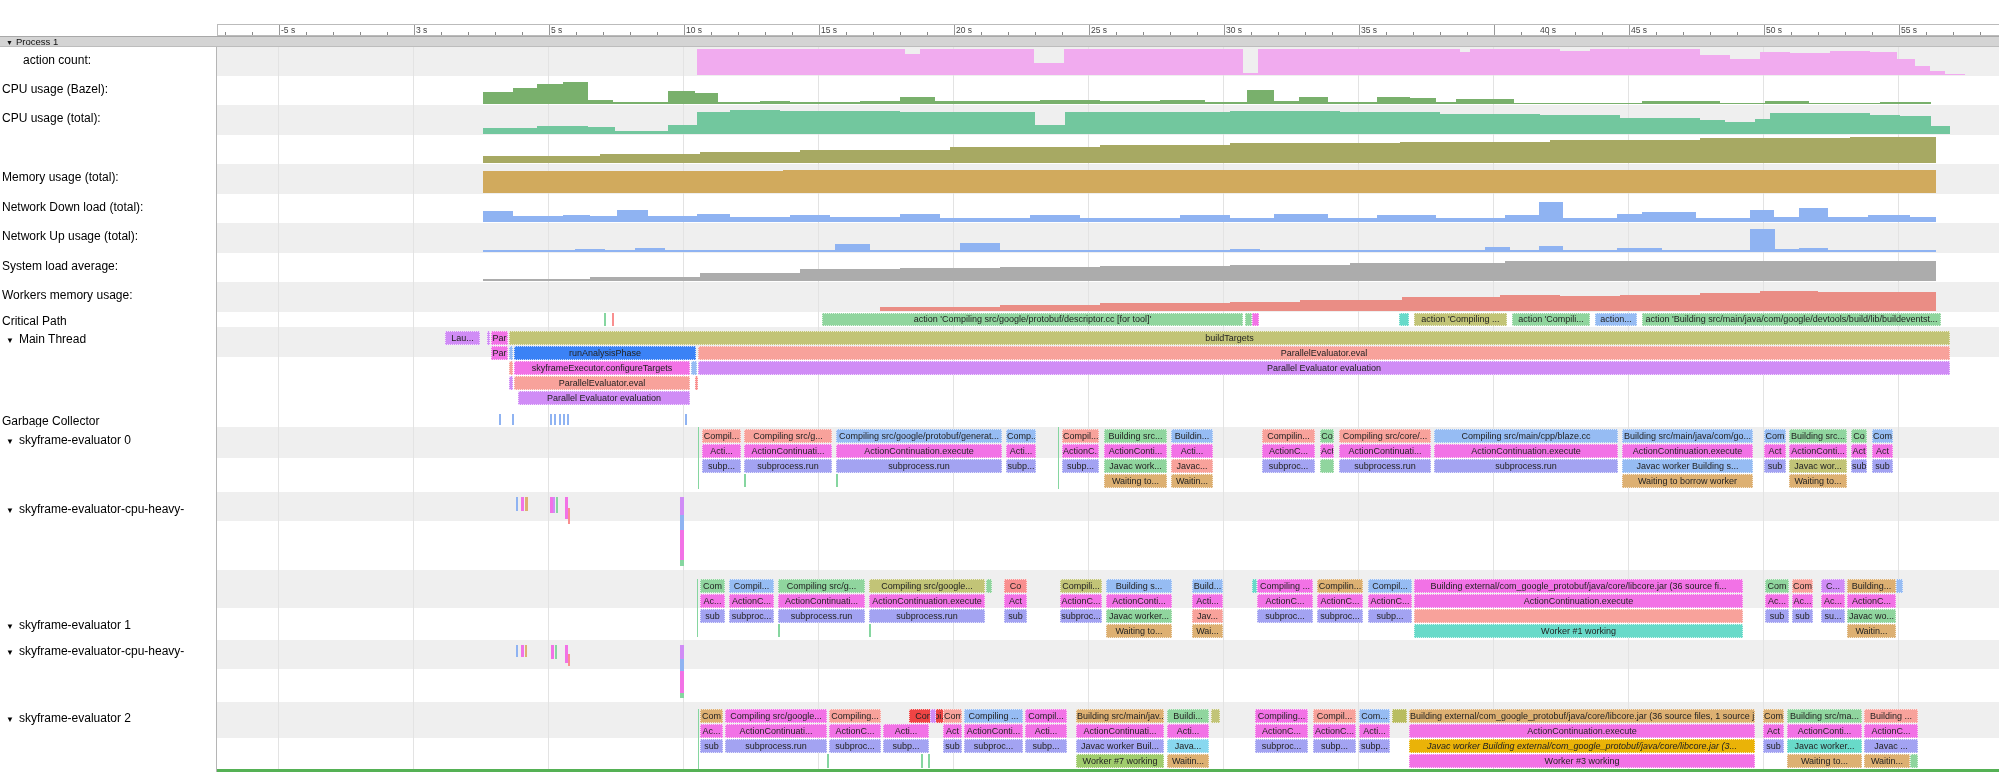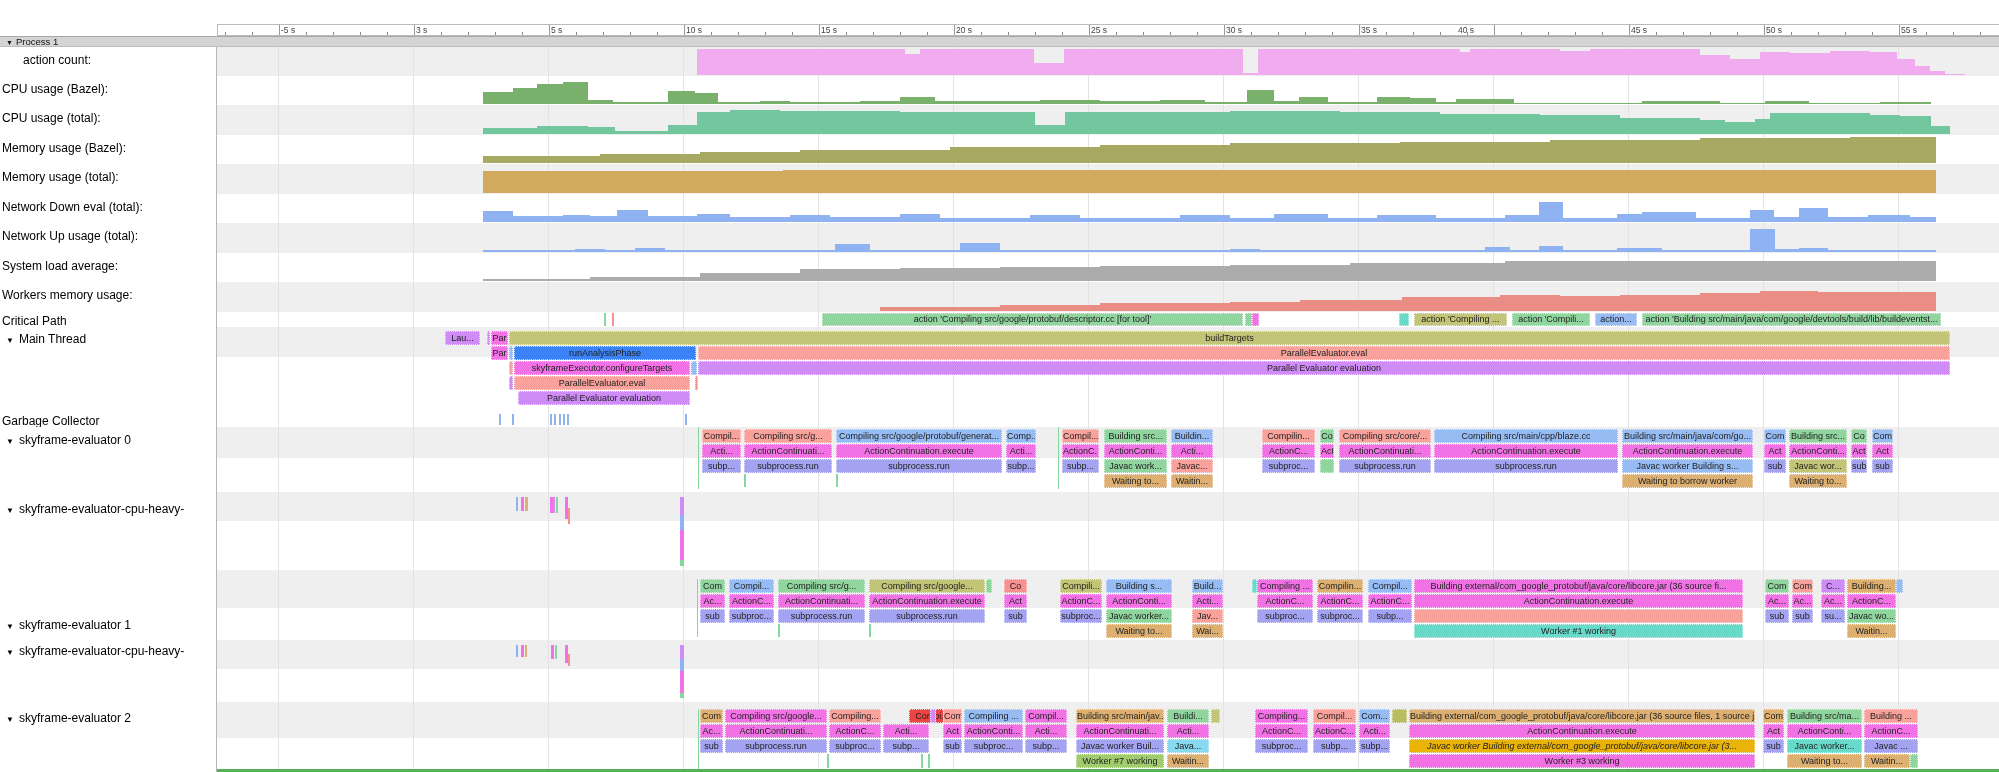--- a/index.html
+++ b/index.html
@@ -133,21 +133,21 @@
       <div class="rlab" style="left: 603px;">15 s</div>
       <div class="rtick-major" style="left: 736px;"></div>
       <div class="rlab" style="left: 738px;">20 s</div>
       <div class="rtick-major" style="left: 871px;"></div>
       <div class="rlab" style="left: 873px;">25 s</div>
       <div class="rtick-major" style="left: 1006px;"></div>
       <div class="rlab" style="left: 1008px;">30 s</div>
       <div class="rtick-major" style="left: 1141px;"></div>
       <div class="rlab" style="left: 1143px;">35 s</div>
       <div class="rtick-major" style="left: 1276px;"></div>
-      <div class="rlab" style="left: 1240px;">40 s</div>
+      <div class="rlab" style="left: 1322px;">40 s</div>
       <div class="rtick-major" style="left: 1411px;"></div>
       <div class="rlab" style="left: 1413px;">45 s</div>
       <div class="rtick-major" style="left: 1546px;"></div>
       <div class="rlab" style="left: 1548px;">50 s</div>
       <div class="rtick-major" style="left: 1681px;"></div>
       <div class="rlab" style="left: 1683px;">55 s</div>
     </div>
 
   <div id="process-header">
     <span class="arrow">▼</span><span>Process 1</span>
@@ -156,28 +156,25 @@
   <div id="sidebar">
       <div class="side-row" style="top: 0px; height: 29px; padding-left: 21px;">
         <div class="side-label counter-label" style="padding-top: 6px;"><span>action count:</span></div>
       </div>
       <div class="side-row" style="top: 29px; height: 29px;">
         <div class="side-label counter-label" style="padding-top: 6px;"><span>CPU usage (Bazel):</span></div>
       </div>
       <div class="side-row" style="top: 58px; height: 30px;">
         <div class="side-label counter-label" style="padding-top: 6px;"><span>CPU usage (total):</span></div>
       </div>
-      <div class="side-row" style="top: 88px; height: 29px;">
-        <div class="side-label counter-label" style="padding-top: 6px;"><span>Memory usage (Bazel):</span></div>
-      </div>
       <div class="side-row" style="top: 117px; height: 30px;">
         <div class="side-label counter-label" style="padding-top: 6px;"><span>Memory usage (total):</span></div>
       </div>
       <div class="side-row" style="top: 147px; height: 29px;">
-        <div class="side-label counter-label" style="padding-top: 6px;"><span>Network Down eval (total):</span></div>
+        <div class="side-label counter-label" style="padding-top: 6px;"><span>Network Down load (total):</span></div>
       </div>
       <div class="side-row" style="top: 176px; height: 30px;">
         <div class="side-label counter-label" style="padding-top: 6px;"><span>Network Up usage (total):</span></div>
       </div>
       <div class="side-row" style="top: 206px; height: 29px;">
         <div class="side-label counter-label" style="padding-top: 6px;"><span>System load average:</span></div>
       </div>
       <div class="side-row" style="top: 235px; height: 30px;">
         <div class="side-label counter-label" style="padding-top: 6px;"><span>Workers memory usage:</span></div>
       </div>

